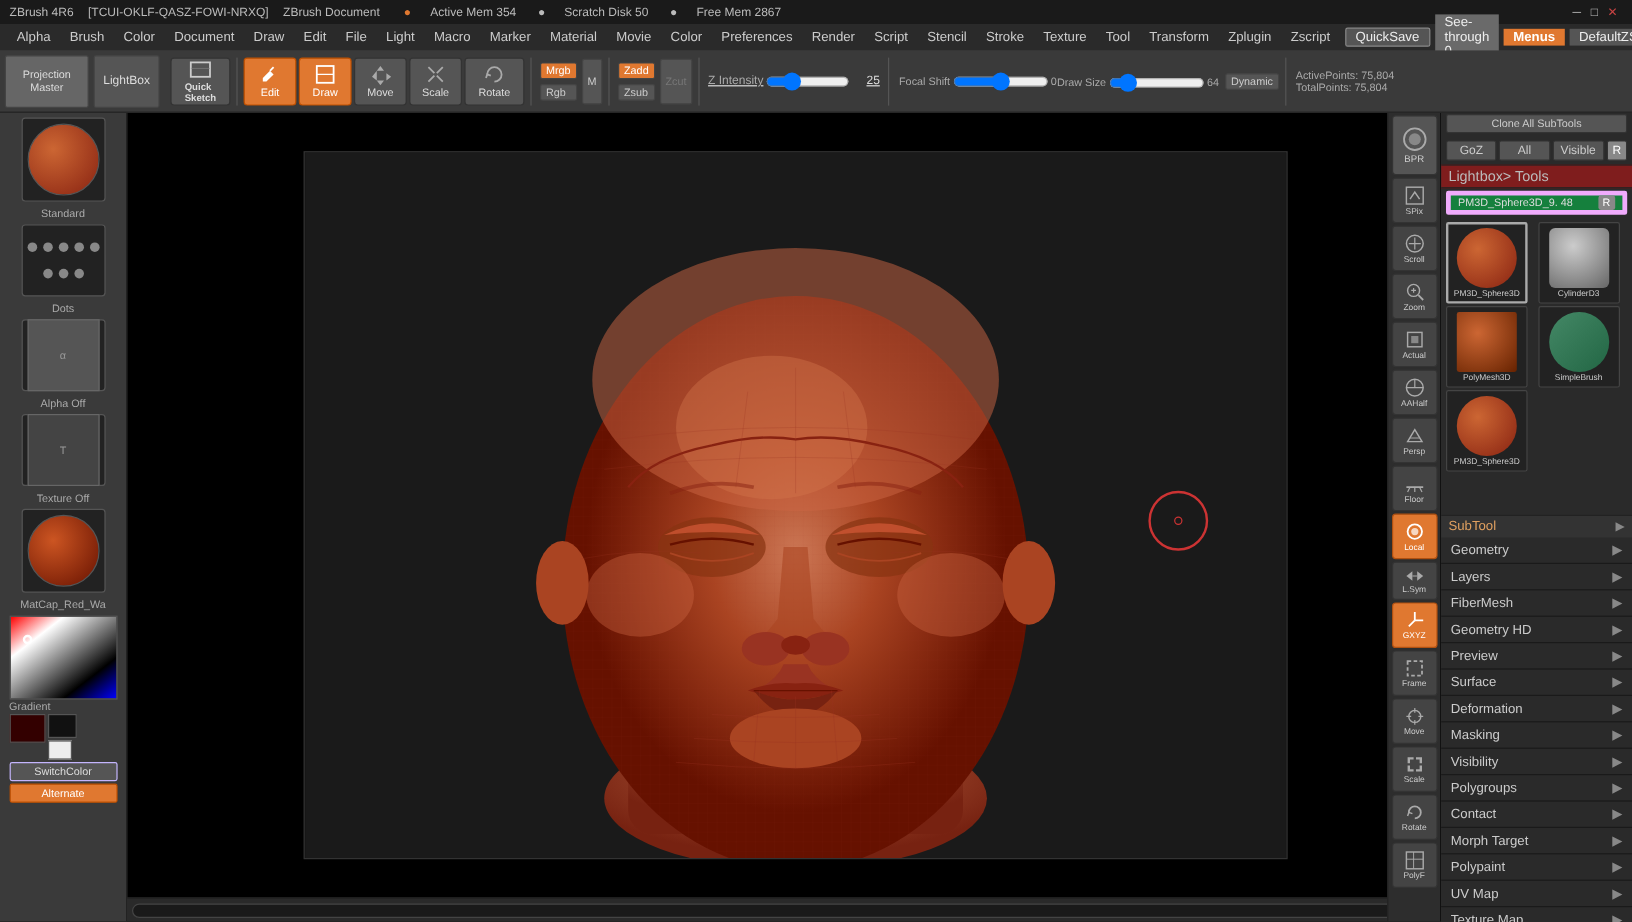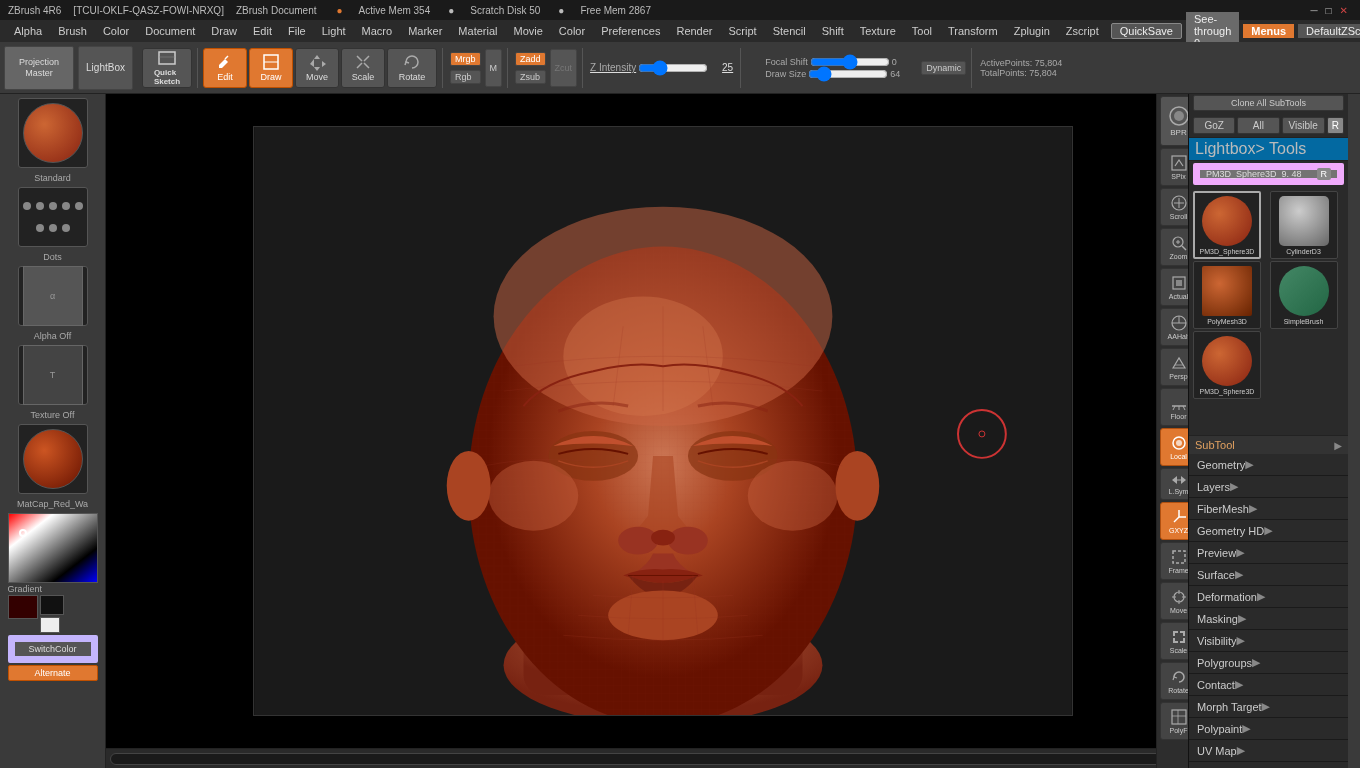--- a/index.html
+++ b/index.html
@@ -284,21 +284,21 @@
       background: #000;
       border: 1px solid #555;
     }
     .color-swatch-white {
       width: 20px; height: 16px;
       background: #fff;
       border: 1px solid #555;
     }
     .switchcolor-btn {
       background: #555;
-      border: 7px solid #c4b5fd;
+      border: 1px solid #c4b5fd;
       color: #ddd;
       font-size: 9px;
       padding: 2px 4px;
       border-radius: 2px;
       cursor: pointer;
       width: 90px;
       text-align: center;
     }
     .alternate-btn {
       background: #e07830;
@@ -357,21 +357,21 @@
       flex: 1;
       height: 12px;
       background: #1a1a1a;
       border: 1px solid #444;
       border-radius: 6px;
     }
 
     
     #tool-panel {
       position: absolute;
-      top: 0; right: 12px;
+      top: 0; right: 0;
       width: 160px;
       bottom: 0;
       background: #2a2a2a;
       border-left: 1px solid #111;
       display: flex;
       flex-direction: column;
       overflow-y: auto;
       z-index: 60;
     }
 
@@ -402,35 +402,36 @@
       padding: 2px 6px;
       border-radius: 2px;
       cursor: pointer;
       flex: 1;
       text-align: center;
       white-space: nowrap;
     }
 
     .tp-section {
       padding: 2px 6px;
-      font-size: 16px;
+      font-size: 12px;
       color: #bbb;
-      background: #0369a1;
+      background: #7f1d1d;
       border-top: 1px solid #222;
       border-bottom: 1px solid #222;
     }
 
     .tp-item {
       padding: 4px 8px;
       font-size: 11px;
       color: #ccc;
       cursor: pointer;
       border-bottom: 1px solid #1a1a1a;
       display: flex;
       align-items: center;
+      justify-content: space-between;
     }
 
     .tp-thumbnails {
       display: grid;
       grid-template-columns: 1fr 1fr;
       gap: 2px;
       padding: 4px;
     }
     .tp-thumb {
       width: 68px;
@@ -473,24 +474,24 @@
       height: 50px;
       background: linear-gradient(135deg, #448866, #226644);
       border-radius: 50%;
       margin-bottom: 2px;
     }
     .tp-thumb-selected {
       border: 2px solid #aaa;
     }
 
     .tp-active-bar {
-      background: #737373;
+      background: #15803d;
       height: 22px;
       margin: 2px 4px;
-      border: 7px solid #f0abfc;
+      border: 4px solid #f0abfc;
       border-radius: 2px;
       display: flex;
       align-items: center;
       padding: 0 6px;
       font-size: 10px;
       color: #ddd;
       justify-content: space-between;
     }
     .tp-r-badge {
       background: #888;
@@ -595,21 +596,21 @@
   <div class="menu-item">Light</div>
   <div class="menu-item">Macro</div>
   <div class="menu-item">Marker</div>
   <div class="menu-item">Material</div>
   <div class="menu-item">Movie</div>
   <div class="menu-item">Color</div>
   <div class="menu-item">Preferences</div>
   <div class="menu-item">Render</div>
   <div class="menu-item">Script</div>
   <div class="menu-item">Stencil</div>
-  <div class="menu-item">Shift</div>
+  <div class="menu-item">Stroke</div>
   <div class="menu-item">Texture</div>
   <div class="menu-item">Tool</div>
   <div class="menu-item">Transform</div>
   <div class="menu-item">Zplugin</div>
   <div class="menu-item">Zscript</div>
   <span style="flex:1;"></span>
   <div id="menu-quicksave">QuickSave</div>
   <div id="menu-seethrough">See-through  0</div>
   <div id="menu-menus">Menus</div>
   <div id="menu-defaultz">DefaultZScript</div>
@@ -682,21 +683,21 @@
   <div class="ctrl-toggle" style="height:38px; display:flex; align-items:center; color:#777;">Zcut</div>
   <div class="toolbar-sep"></div>
 
   <div class="slider-ctrl">
     <label>Z Intensity</label>
     <input type="range" min="0" max="100" value="25" style="width: 70px;">
     <span class="slider-value">25</span>
   </div>
   <div class="toolbar-sep"></div>
 
-  <div style="display:flex; flex-direction:column; font-size:9px; color:#aaa; margin:0 20px;">
+  <div style="display:flex; font-size:9px; color:#aaa; margin:0 4px;">
     <div style="display:flex; align-items:center; gap:2px;">
       <span>Focal Shift</span>
       <input type="range" min="-100" max="100" value="0" style="width: 80px; height: 10px;">
       <span>0</span>
     </div>
     <div style="display:flex; align-items:center; gap:2px; margin-top:2px;">
       <span>Draw Size</span>
       <input type="range" min="1" max="512" value="64" style="width: 80px; height: 10px;">
       <span>64</span>
     </div>

